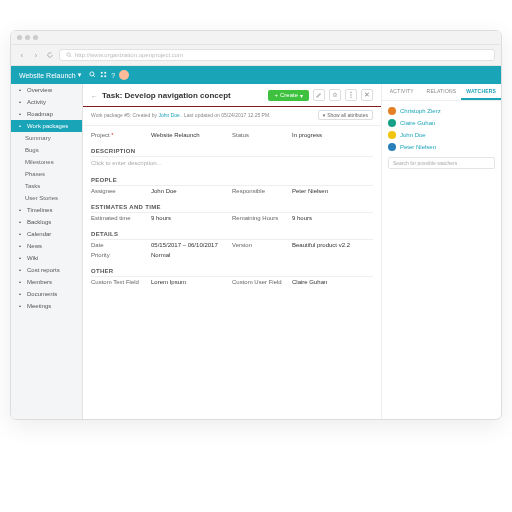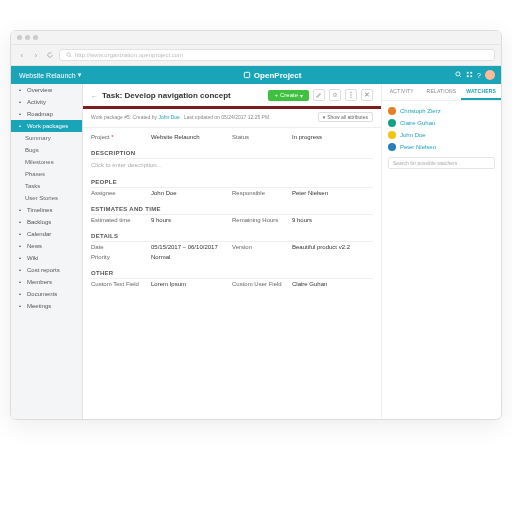--- a/index.html
+++ b/index.html
@@ -16,21 +16,21 @@
 .brandbar .center{flex:1;text-align:center;font-weight:600;font-size:8px;display:flex;align-items:center;justify-content:center;gap:3px}
 .brandbar .right{display:flex;gap:4px;padding-right:6px;align-items:center}
 .avatar{width:10px;height:10px;border-radius:50%;background:#fb9}
 .content{display:flex;height:335px}
 .sidebar{width:72px;background:#f4f5f6;border-right:1px solid #e3e3e3;font-size:6px}
 .sidebar .item{padding:3px 6px;display:flex;align-items:center;gap:4px;color:#555;cursor:pointer}
 .sidebar .item.sub{padding-left:14px;color:#666}
 .sidebar .item.active{background:#1aa4b8;color:#fff}
 .sidebar .ic{width:6px;height:6px;display:inline-flex;align-items:center;justify-content:center}
 .main{flex:1;display:flex;flex-direction:column;background:#fff}
-.crumb{display:flex;align-items:center;gap:4px;padding:5px 8px;border-bottom:3px solid #7f1d1d}
+.crumb{display:flex;align-items:center;gap:4px;padding:5px 8px;border-bottom:1px solid #7f1d1d}
 .crumb .back{color:#999}
 .crumb .title{font-size:8px;font-weight:600}
 .crumb .spacer{flex:1}
 .btn-create{background:#3ec13e;color:#fff;border-radius:2px;padding:2px 6px;font-size:6px;display:flex;align-items:center;gap:2px}
 .btn-ic{width:12px;height:12px;border:1px solid #ddd;border-radius:2px;display:flex;align-items:center;justify-content:center;color:#888}
 .meta{padding:3px 8px 5px;font-size:5px;color:#888;border-bottom:1px solid #eee;display:flex;justify-content:space-between;align-items:center}
 .meta a{color:#1aa4b8}
 .showall{font-size:5px;color:#666;display:flex;align-items:center;gap:2px;border:1px solid #ddd;padding:1px 4px;border-radius:2px}
 .form{padding:4px 8px;overflow:auto;flex:1}
 .row{display:flex;padding:2px 0;font-size:6px}
@@ -77,26 +77,20 @@
         </svg>
       <span>http://www.organization.openproject.com</span>
     </div>
   </div>
 
   <div class="brandbar">
     <div class="proj">
       <span>Website Relaunch</span>
       <span>▾</span>
     </div>
-    <div class="center">
-      <svg width="8" height="8" viewBox="0 0 24 24" fill="none" stroke="#fff" stroke-width="3">
-          <rect x="4" y="4" width="16" height="16" rx="3"></rect>
-        </svg>
-      <span>OpenProject</span>
-    </div>
     <div class="right">
       <span>
         <svg width="7" height="7" viewBox="0 0 24 24" fill="none" stroke="#fff" stroke-width="3">
             <circle cx="10" cy="10" r="7"></circle>
             <line x1="20" y1="20" x2="15" y2="15"></line>
           </svg>
       </span>
       <span>
         <svg width="7" height="7" viewBox="0 0 24 24" fill="#fff">
             <rect x="3" y="3" width="6" height="6"></rect>

